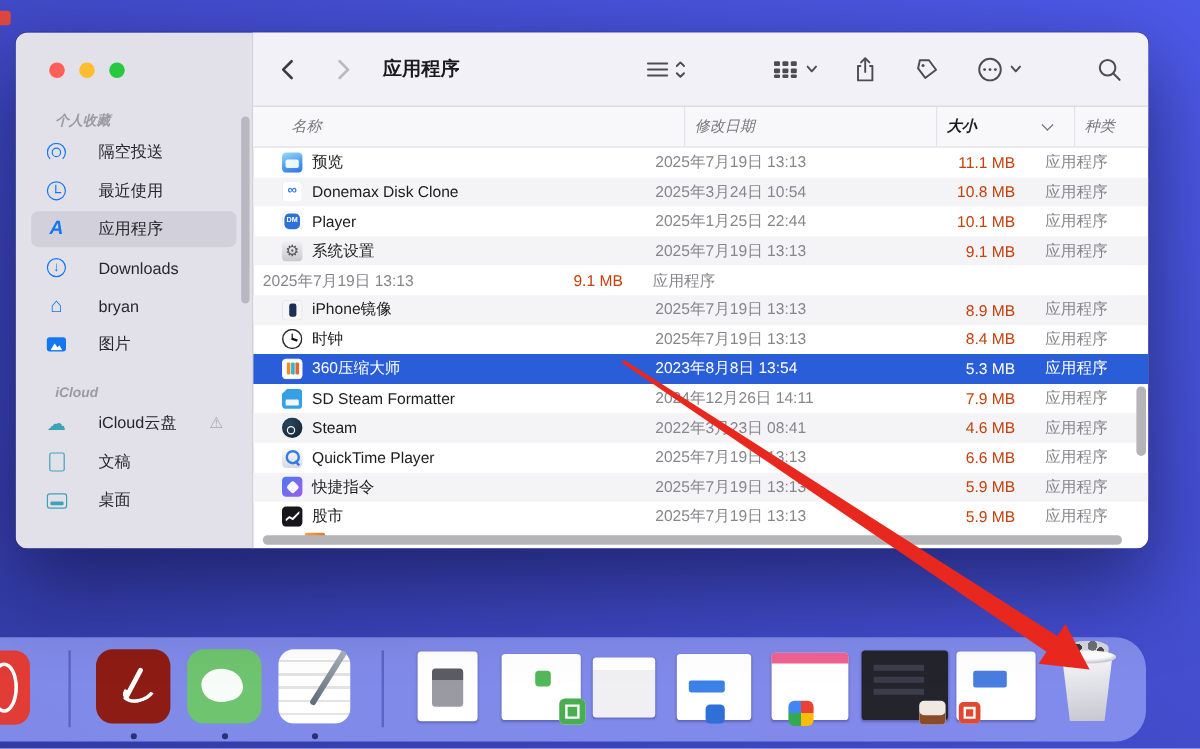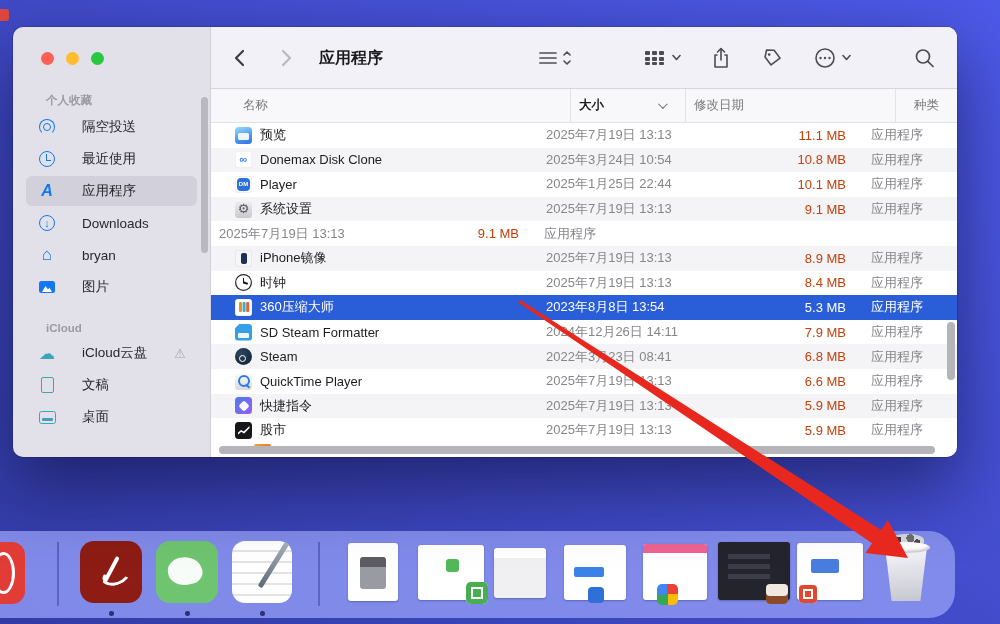--- a/index.html
+++ b/index.html
@@ -12,21 +12,21 @@
 
   
   .window{position:absolute;left:13px;top:27px;width:944px;height:430px;border-radius:10px;
           overflow:hidden;display:flex;z-index:10;
           box-shadow:0 0 0 0.5px rgba(0,0,0,.28), 0 28px 70px rgba(8,10,45,.55);}
   .sidebar{width:197px;flex-shrink:0;background:#e2e1e9;position:relative;border-right:1px solid #d2d1d8;}
   .traffic{position:absolute;top:25px;left:28px;display:flex;gap:12px;}
   .dot{width:13px;height:13px;border-radius:50%;}
   .dot.red{background:#ff5f57;}.dot.yellow{background:#febc2e;}.dot.green{background:#28c840;}
   .side-content{padding-top:66px;}
-  .sec-label{margin:0 0 4px 33px;font-size:11.5px;font-weight:700;color:#9b9aa3;}
+  .sec-label{margin:0 0 4px 33px;font-size:11.5px;font-weight:700;color:#9b9aa3;font-style:italic;}
   .sec-label.icloud{margin-top:20px;}
   .side-item{display:flex;align-items:center;gap:25px;height:30px;margin:2px 13px;padding:0 11px;
              border-radius:6px;font-size:13.5px;color:#27272c;}
   .side-item.selected{background:#d1d0db;}
   .si{width:20px;height:20px;position:relative;display:flex;align-items:center;justify-content:center;
       color:#1477f2;flex-shrink:0;}
   .si.teal{color:#3fa3b8;}
   .warn{margin-left:auto;color:#a7a7ae;font-size:13px;}
   
   .si-airdrop::before{content:"";position:absolute;width:6px;height:6px;border:1.6px solid currentColor;border-radius:50%;}
@@ -58,26 +58,26 @@
   .tb-title{left:108px;font-size:16px;font-weight:700;color:#1b1b1e;}
   .tb-view{left:328px;gap:5px;}
   .tb-group{left:433px;gap:6px;}
   .tb-share{left:501px;}
   .tb-tag{left:551px;}
   .tb-more{left:603px;gap:6px;}
   .tb-search{left:703px;}
 
   .colhead{height:33px;background:#f8f8fa;border-bottom:1px solid #e2e2e6;display:flex;align-items:stretch;
            font-size:12.5px;color:#77777d;flex-shrink:0;}
-  .ch{display:flex;align-items:center;}
+  .ch{display:flex;align-items:center;font-style:italic;}
   .ch-name{width:327px;padding-left:32px;}
   .ch-date{width:210px;padding-left:8px;border-left:1px solid #e3e3e7;box-sizing:border-box;}
   .ch-size{width:115px;box-sizing:border-box;border-left:1px solid #e3e3e7;justify-content:space-between;
            padding:0 20px 0 8px;color:#1c1c1e;font-weight:700;}
-  .ch-kind{flex:1;padding-left:18px;border-left:1px solid #e3e3e7;}
+  .ch-kind{flex:1;padding-left:8px;border-left:1px solid #e3e3e7;}
   .sort-chev{width:6px;height:6px;border-right:1.6px solid #6e6e74;border-bottom:1.6px solid #6e6e74;
              transform:rotate(45deg) translateY(-2px);}
 
   .rows{flex:1;position:relative;overflow:hidden;font-size:13px;}
   .row{display:flex;align-items:center;height:24.6px;}
   .row:nth-child(even){background:#f4f4f6;}
   .cell{box-sizing:border-box;}
   .c-name{width:327px;display:flex;align-items:center;gap:8px;padding-left:24px;color:#1d1d1f;
           white-space:nowrap;overflow:hidden;}
   .c-date{width:210px;padding-left:8px;color:#86868b;white-space:nowrap;}
@@ -336,25 +336,25 @@
       <span class="tb tb-search">
         <svg width="21" height="21" viewBox="0 0 21 21">
             <circle cx="9" cy="9" r="6.5" fill="none" stroke="#4c4c52" stroke-width="1.7"></circle>
             <line x1="13.8" y1="13.8" x2="19" y2="19" stroke="#4c4c52" stroke-width="1.7" stroke-linecap="round"></line>
           </svg>
       </span>
     </div>
 
     <div class="colhead">
       <div class="ch ch-name">名称</div>
+      <div class="ch ch-date">修改日期</div>
       <div class="ch ch-size">
         <span>大小</span>
         <span class="sort-chev"></span>
       </div>
-      <div class="ch ch-date">修改日期</div>
       <div class="ch ch-kind">种类</div>
     </div>
 
     <div class="rows">
       <div class="row">
         <div class="cell c-name">
             <span class="ic ic-preview"></span>
             <span>预览</span>
           </div>
         <div class="cell c-date">2025年7月19日 13:13</div>
@@ -428,21 +428,21 @@
         <div class="cell c-date">2024年12月26日 14:11</div>
         <div class="cell c-size">7.9 MB</div>
         <div class="cell c-kind">应用程序</div>
       </div>
       <div class="row">
         <div class="cell c-name">
             <span class="ic ic-steam"></span>
             <span>Steam</span>
           </div>
         <div class="cell c-date">2022年3月23日 08:41</div>
-        <div class="cell c-size">6.8 MB</div>
+        <div class="cell c-size">4.6 MB</div>
         <div class="cell c-kind">应用程序</div>
       </div>
       <div class="row">
         <div class="cell c-name">
             <span class="ic ic-quicktime"></span>
             <span>QuickTime Player</span>
           </div>
         <div class="cell c-date">2025年7月19日 13:13</div>
         <div class="cell c-size">6.6 MB</div>
         <div class="cell c-kind">应用程序</div>

